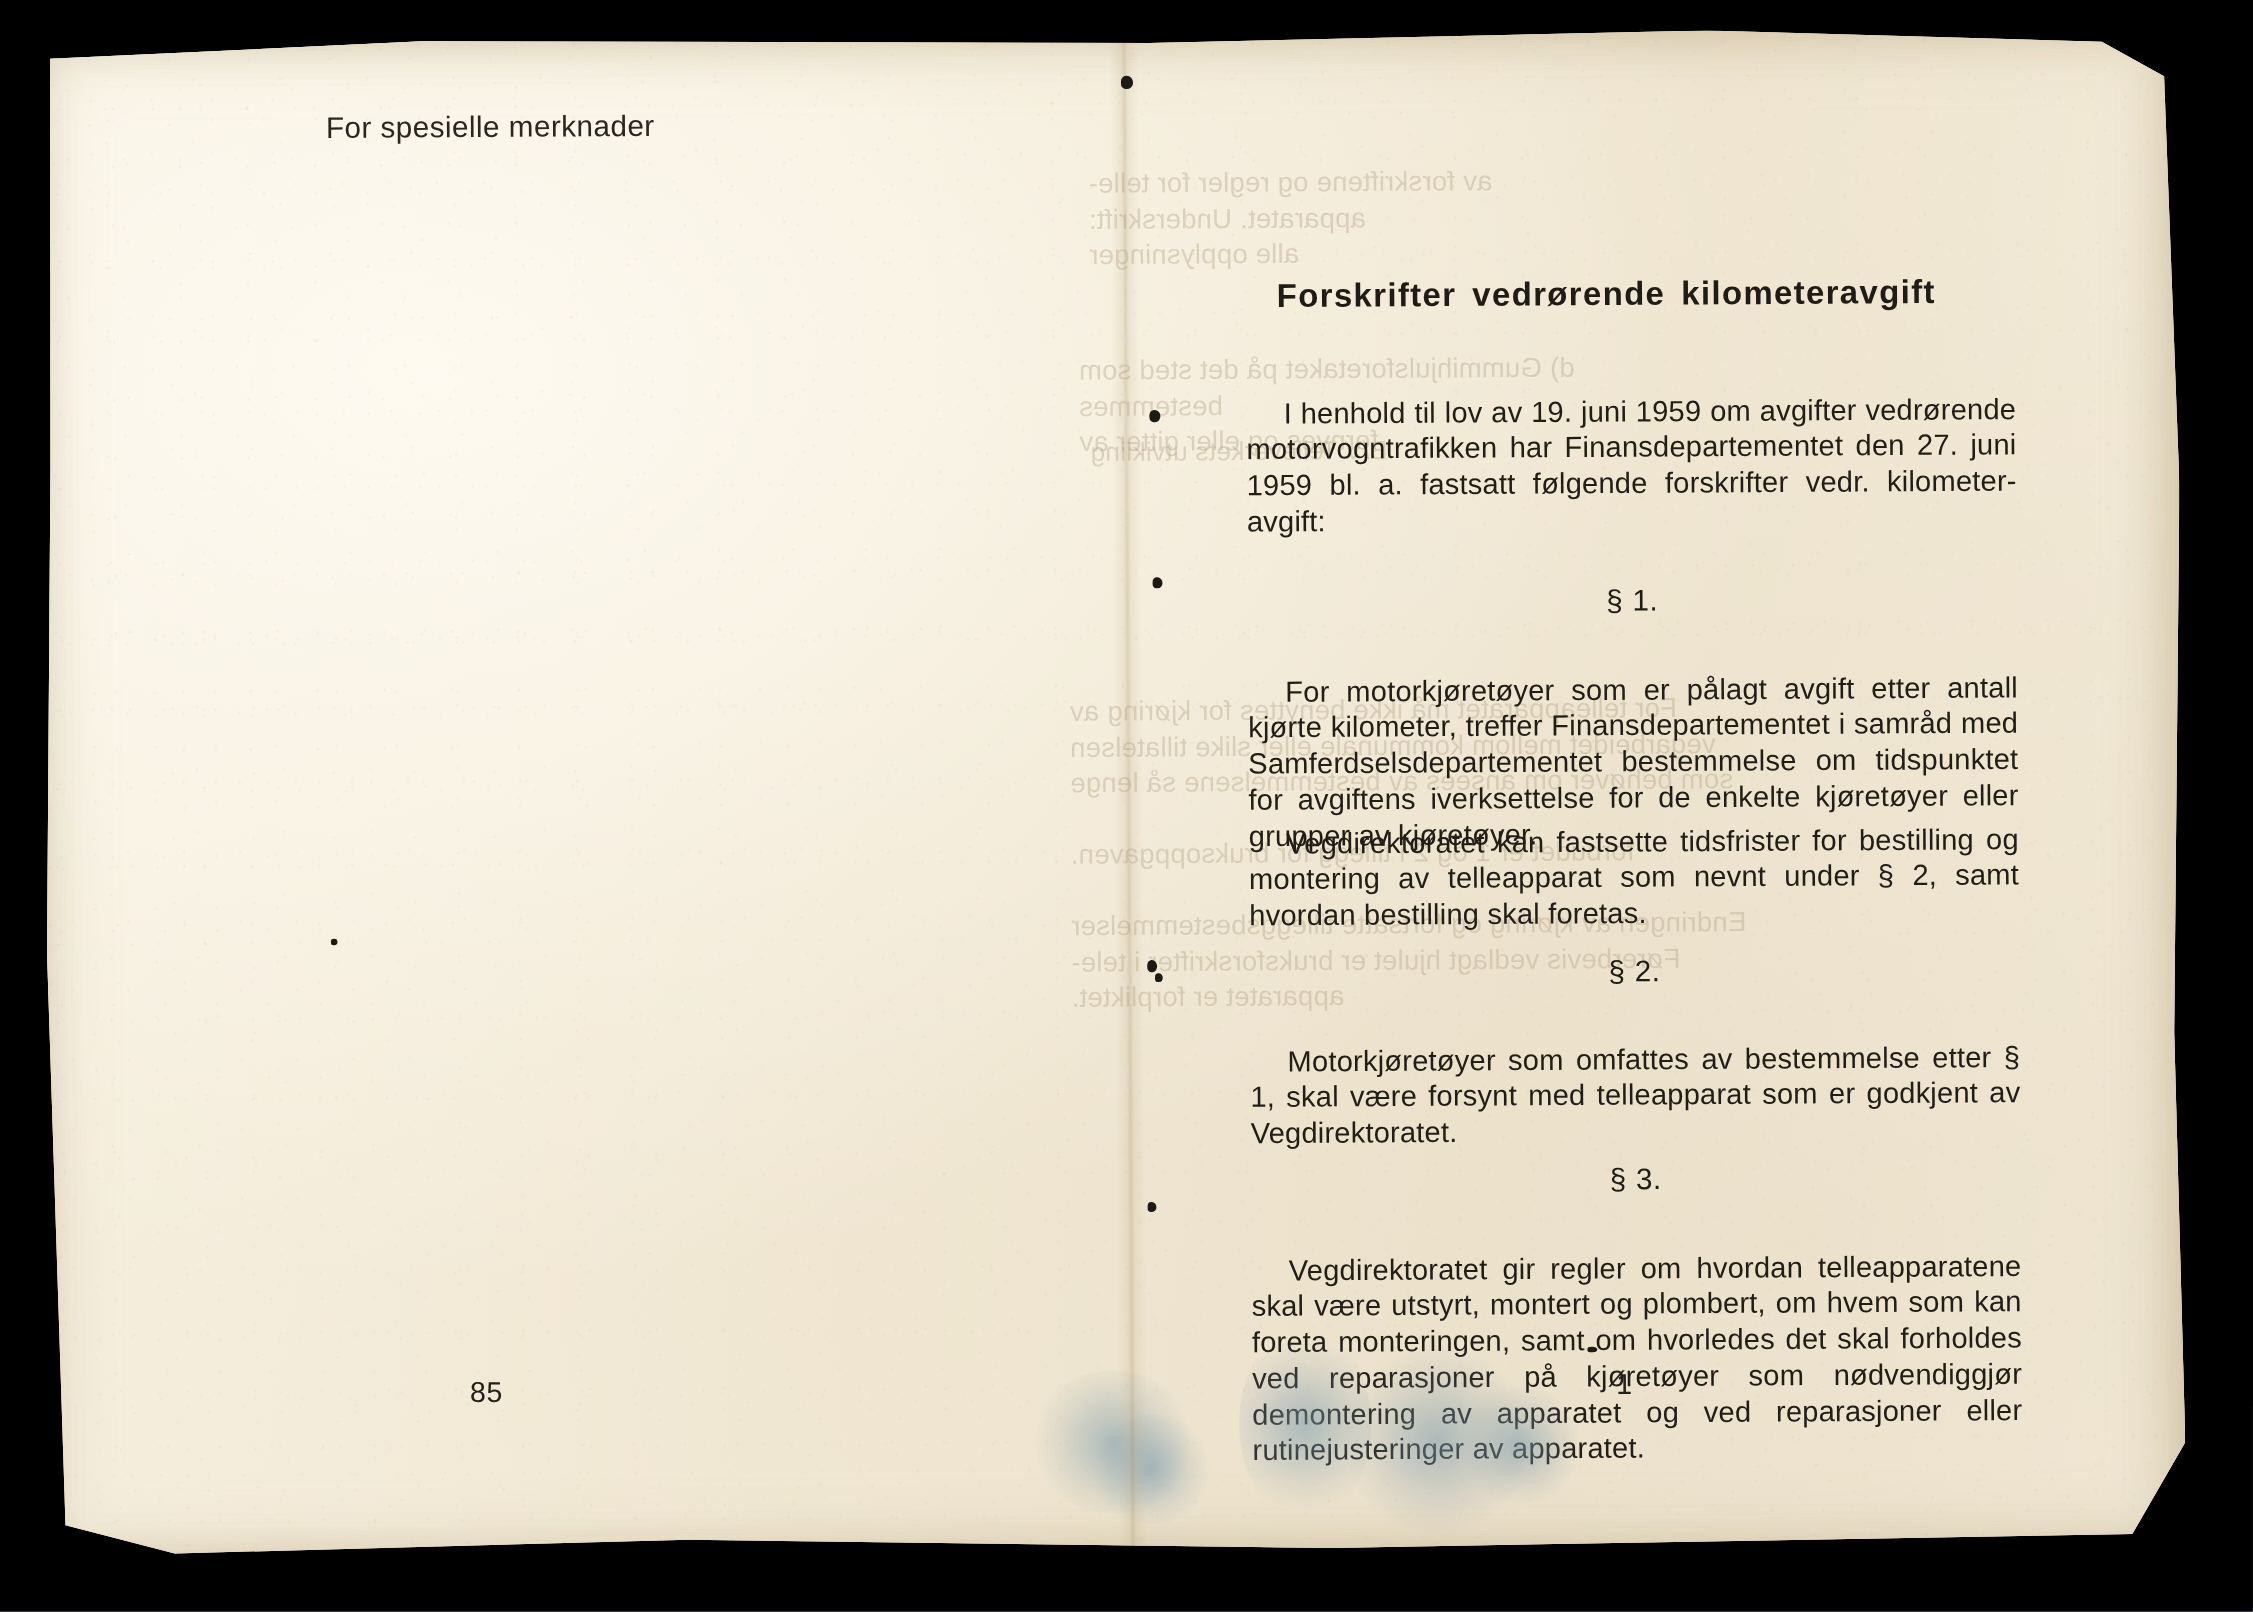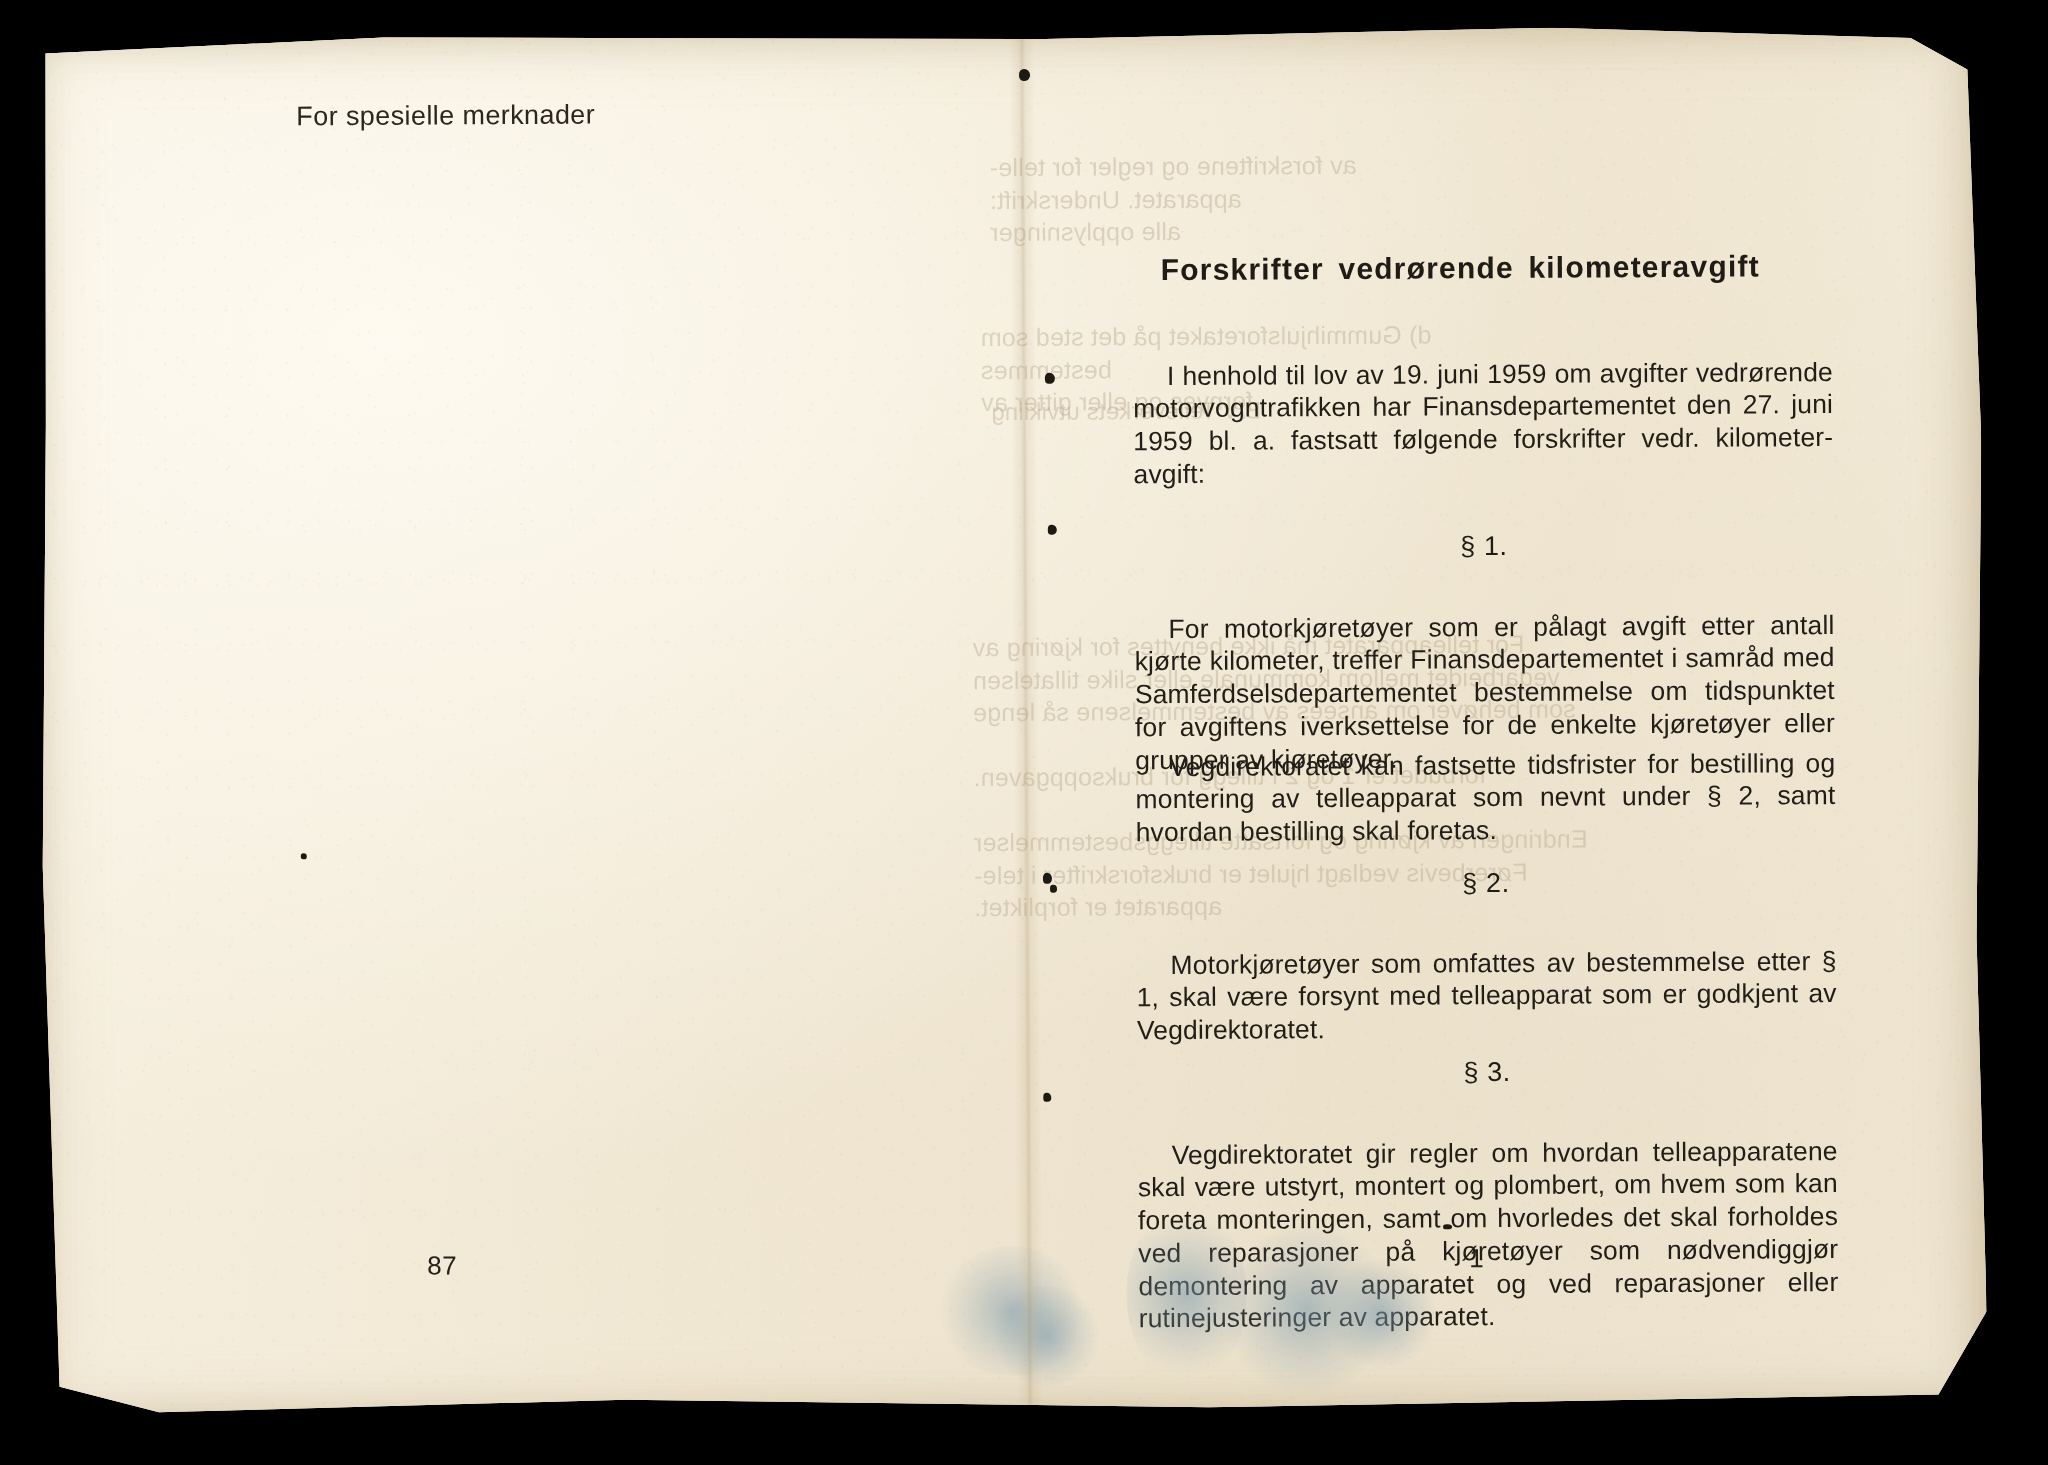--- a/index.html
+++ b/index.html
@@ -198,21 +198,21 @@
 
   <div class="spread">
 
     <div class="paper-grain"></div>
     <div class="edge-shade"></div>
 
     <div class="page page-left">
 
       <div class="handwrite-label">For spesielle merknader</div>
 
-      <div class="folio folio-left">87</div>
+      <div class="folio folio-left">85</div>
     </div>
 
     <div class="page page-right">
 
       <div class="bleed" style="left:-30px; top:120px; width:620px; text-align:right;">av forskriftene og regler for telle-
 apparatet. Underskrift:
 alle opplysninger</div>
 
       <div class="bleed" style="left:-40px; top:290px; width:580px; text-align:right;">d) Gummihjulsforetaket på det sted som bestemmes
     fornyes og eller gitter av</div>

